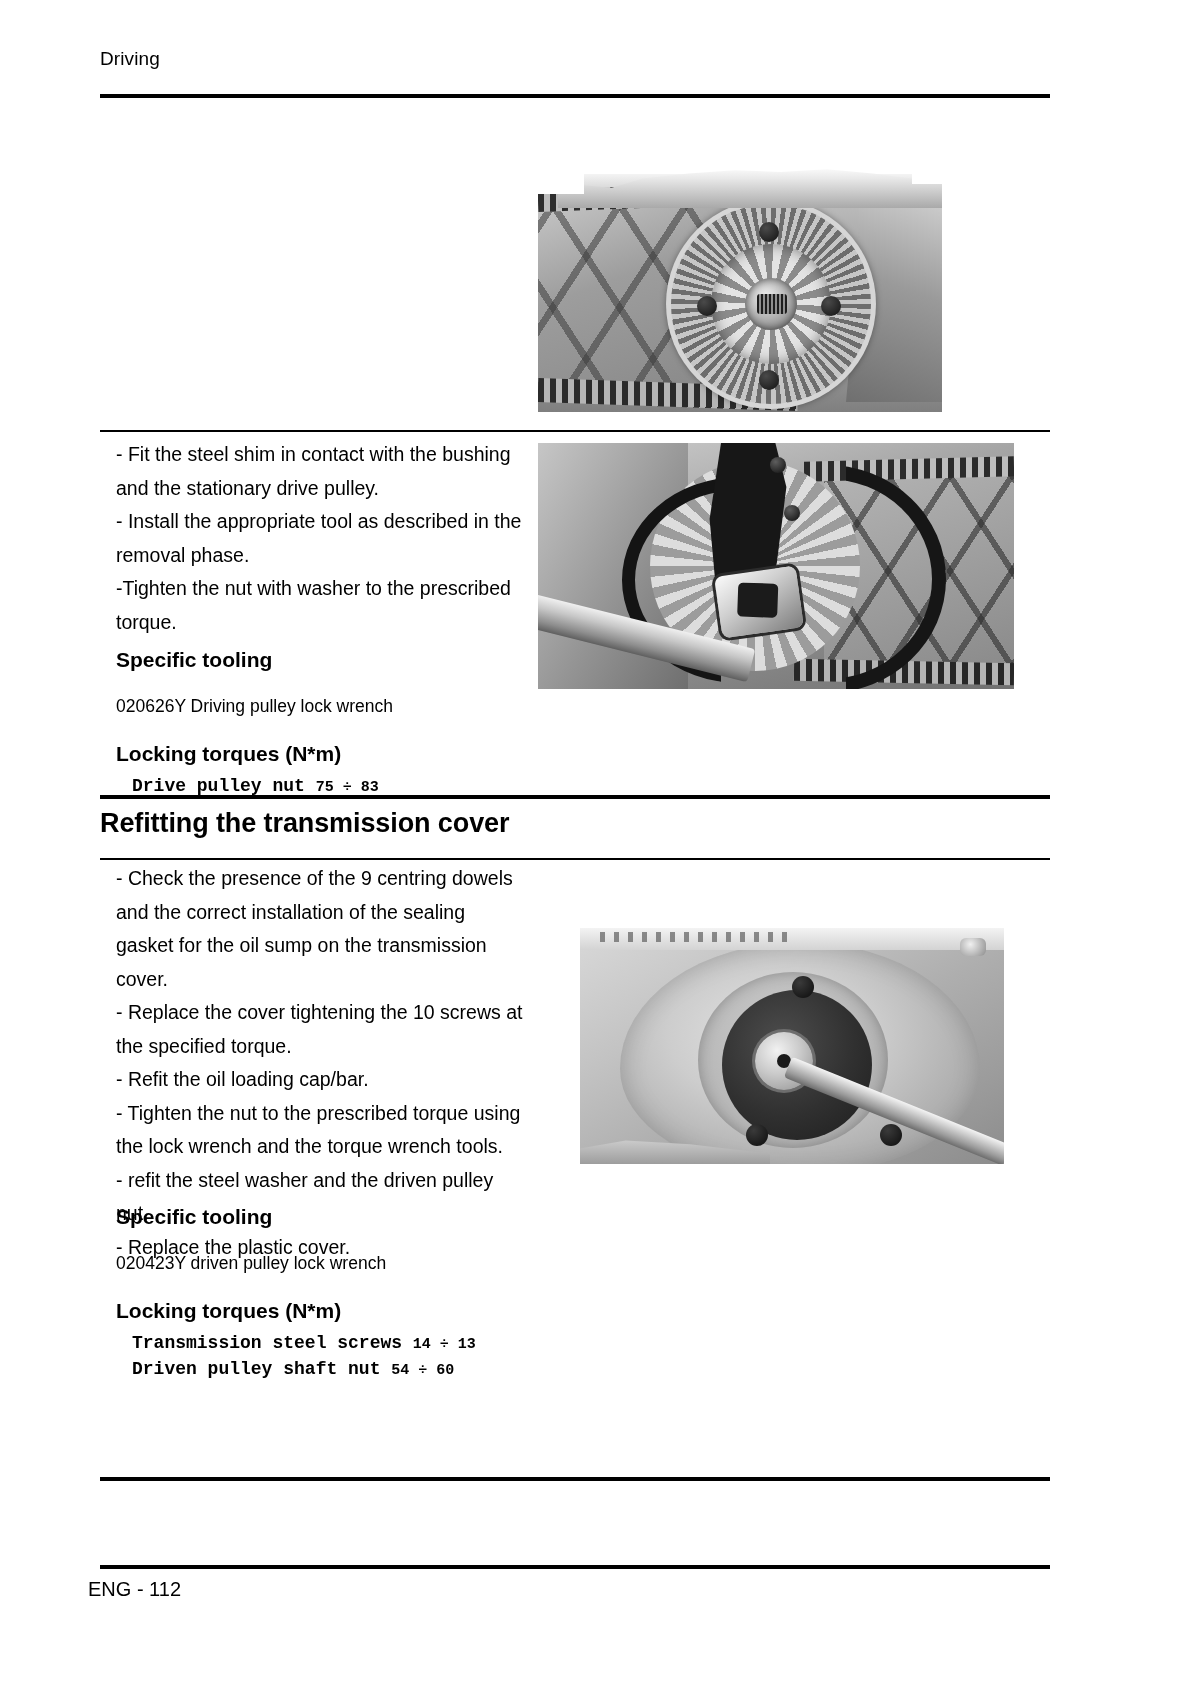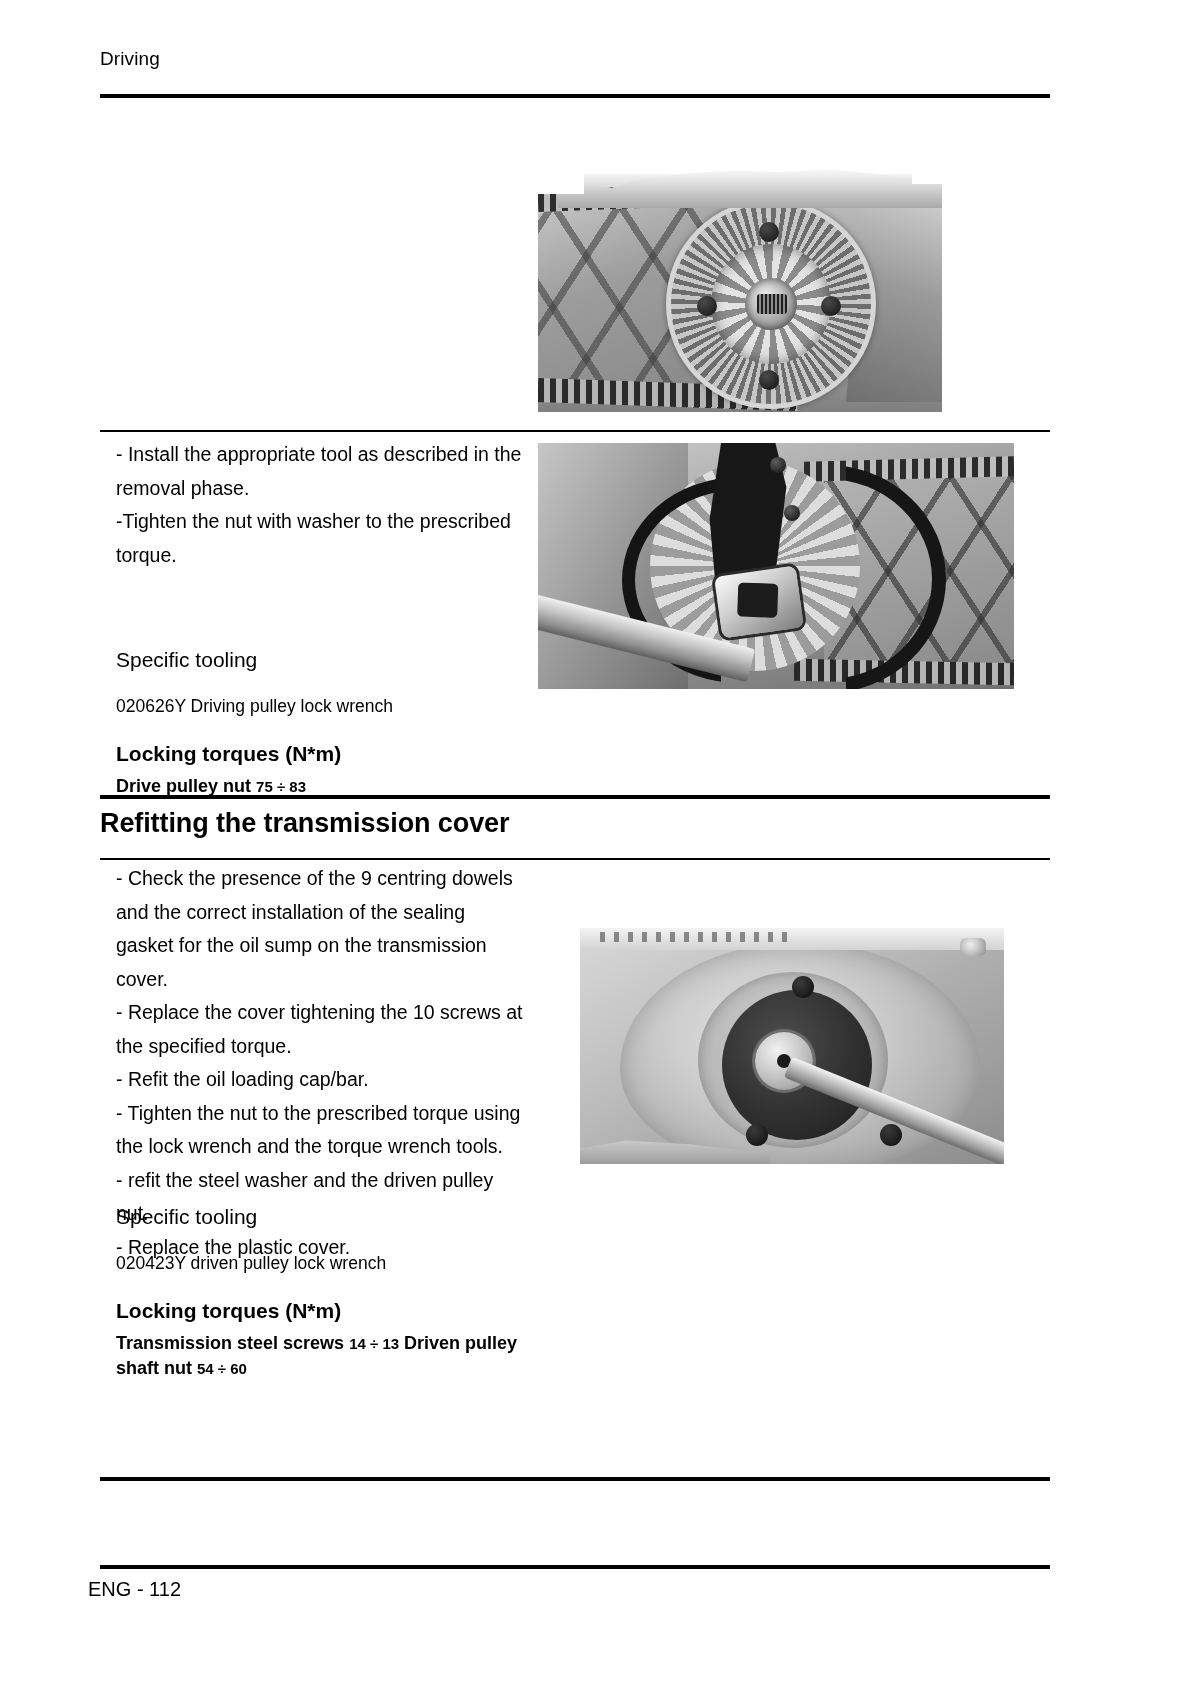--- a/index.html
+++ b/index.html
@@ -274,41 +274,42 @@
     position: absolute;
     left: 116px;
     width: 410px;
     font-size: 19.5px;
     line-height: 33.5px;
   }
   .col-text p { margin: 0; }
 
   .sub-head {
     font-size: 21px;
-    font-weight: normal;
+    font-weight: bold;
     line-height: 30px;
     margin: 0;
   }
   .tool-line {
     font-size: 17.5px;
     font-weight: normal;
     line-height: 30px;
     margin: 0;
   }
   .torque-head {
     font-size: 21px;
     font-weight: bold;
     line-height: 30px;
     margin: 0;
   }
   .torque-line {
     font-size: 18px;
     font-weight: bold;
     line-height: 25px;
-    margin: 0;
+    margin: 16px;
+    font-family: Liberation Mono, monospace;
   }
   .torque-line .val {
     font-size: 15px;
     font-weight: bold;
   }
 
   .section-title {
     position: absolute;
     left: 100px;
     font-size: 27px;
@@ -351,20 +352,21 @@
     </div>
     <div class="p1-top-flange"></div>
     <div class="p1-white-l"></div>
     <div class="p1-white-r"></div>
     <div class="p1-white-b"></div>
   </div>
 
   <div class="rule-thin" style="top:430px;"></div>
 
   <div class="col-text" id="sec1-text" style="top:438px;">
+    <p>- Fit the steel shim in contact with the bushing and the stationary drive pulley.</p>
     <p>- Install the appropriate tool as described in the removal phase.</p>
     <p>-Tighten the nut with washer to the prescribed torque.</p>
   </div>
 
   <div style="position:absolute; left:116px; top:645px; width:420px;">
     <p class="sub-head">Specific tooling</p>
     <p class="tool-line" style="margin-top:16px;">020626Y Driving pulley lock wrench</p>
     <p class="torque-head" style="margin-top:18px;">Locking torques (N*m)</p>
     <p class="torque-line" style="margin-top:5px;">
       <span>Drive pulley nut</span>

